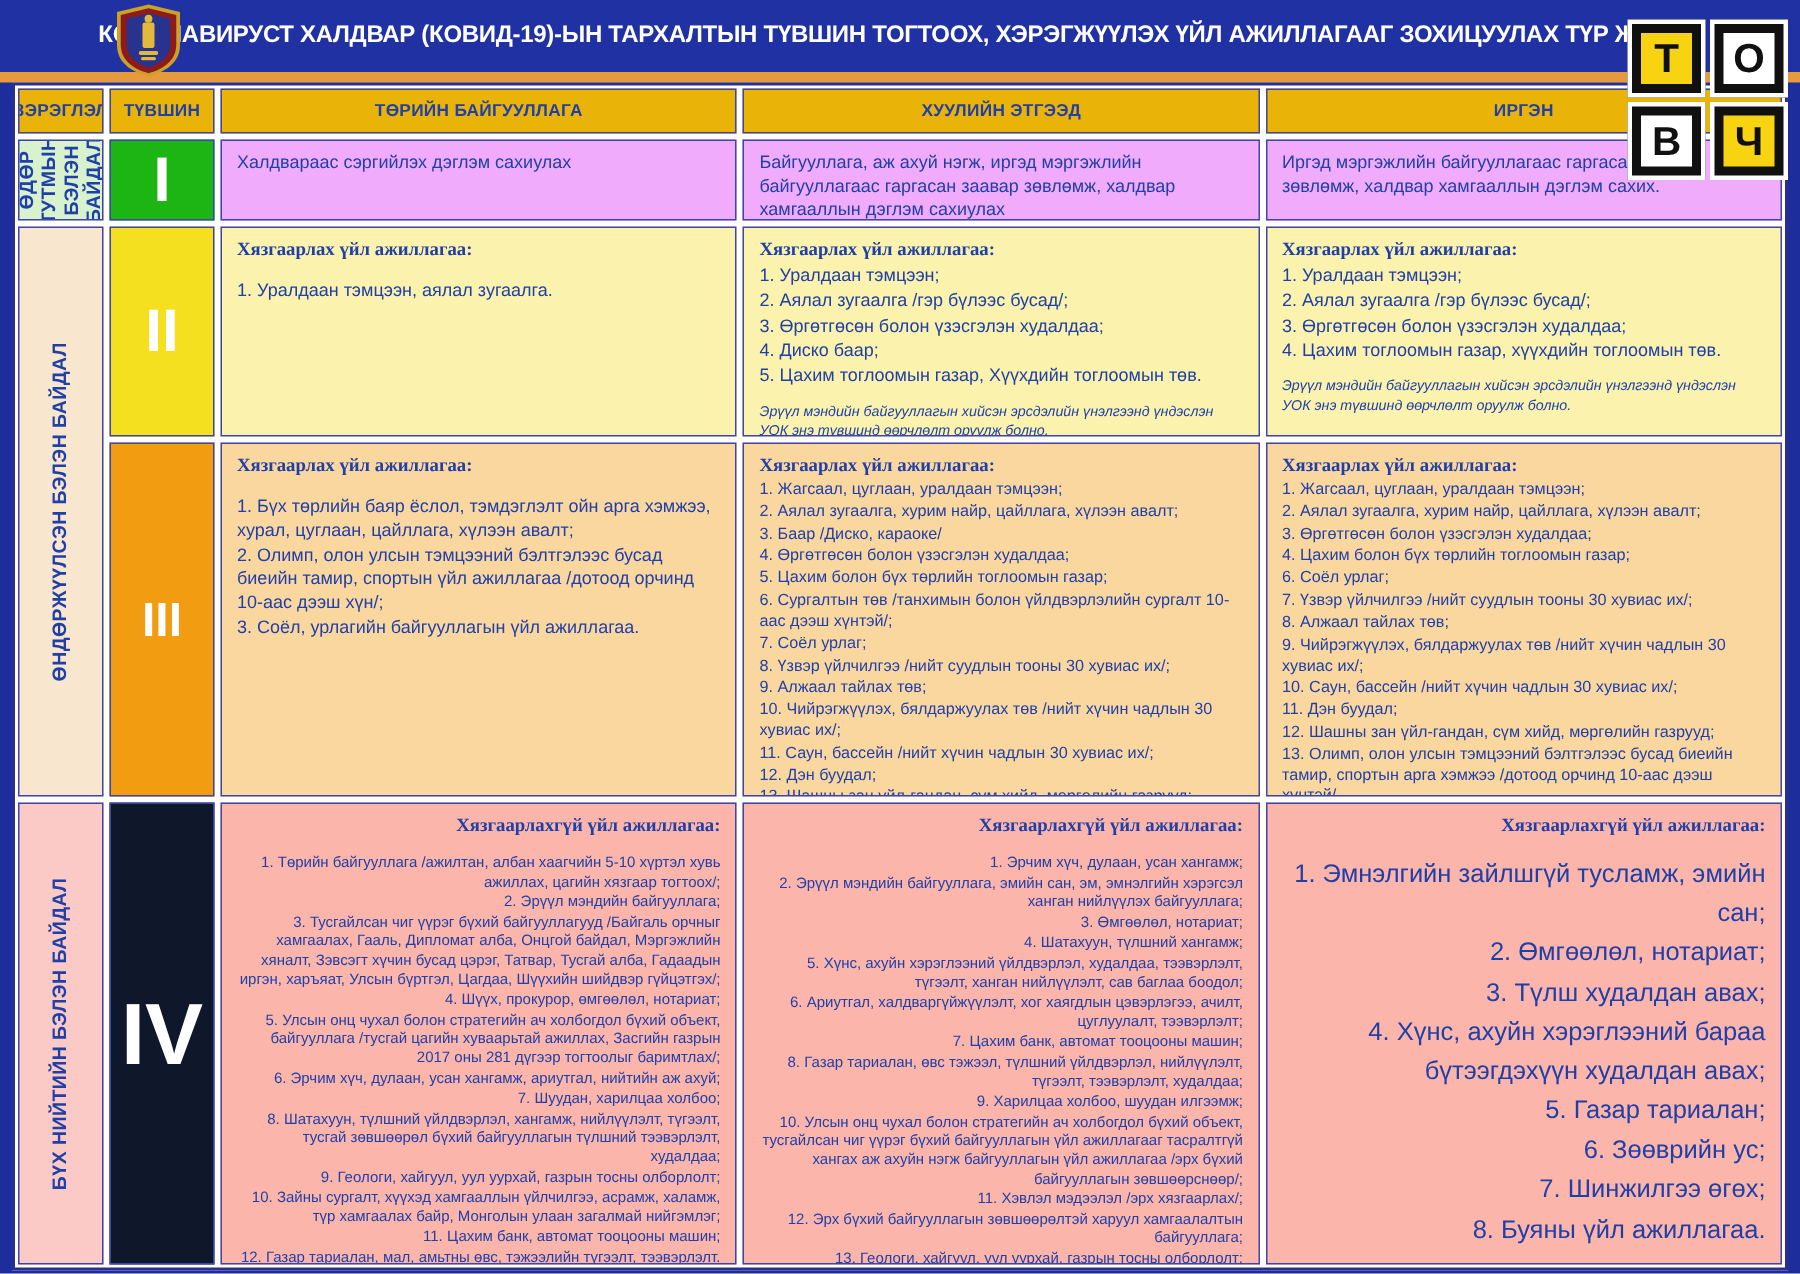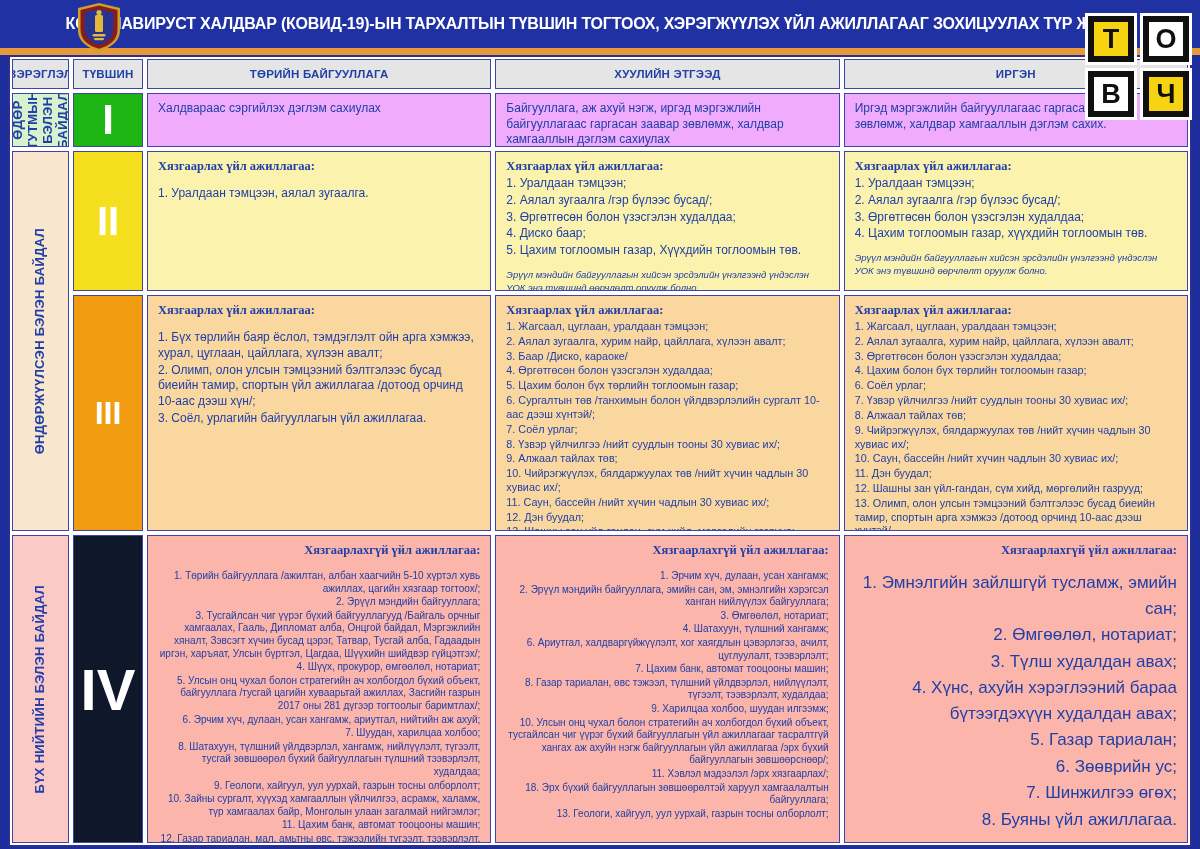--- a/index.html
+++ b/index.html
@@ -44,21 +44,21 @@
   .table-wrap {
     margin:0 8px; background:#ffffff;
     border:2px solid #2b2f8e; padding:2px;
     display:grid;
     grid-template-columns:57px 70px 1fr 1fr 1fr;
     grid-template-rows:30px 54px 140px 236px 308px;
     gap:4px;
   }
   .cell { border:1px solid #4046a5; overflow:hidden; }
   .hdr {
-    background:#e5e5e5; color:#2040a8; font-weight:bold; font-size:11.5px;
+    background:#eab308; color:#2040a8; font-weight:bold; font-size:11.5px;
     display:flex; align-items:center; justify-content:center; text-align:center;
     letter-spacing:0.2px;
   }
   .cat {
     display:flex; align-items:center; justify-content:center;
   }
   .cat-label {
     writing-mode:vertical-rl; transform:rotate(180deg);
     color:#2040a8; font-weight:bold; font-size:13px; line-height:1.15;
     text-align:center; letter-spacing:0.3px;
@@ -246,27 +246,28 @@
         <div class="li">12. Газар тариалан, мал, амьтны өвс, тэжээлийн түгээлт, тээвэрлэлт.</div>
       </div>
   </div>
   <div class="cell body-cell r4 gap-top fs10">
     <div class="cell-heading">Хязгаарлахгүй үйл ажиллагаа:</div>
     <div class="cell-list">
         <div class="li">1. Эрчим хүч, дулаан, усан хангамж;</div>
         <div class="li">2. Эрүүл мэндийн байгууллага, эмийн сан, эм, эмнэлгийн хэрэгсэл ханган нийлүүлэх байгууллага;</div>
         <div class="li">3. Өмгөөлөл, нотариат;</div>
         <div class="li">4. Шатахуун, түлшний хангамж;</div>
+        <div class="li">5. Хүнс, ахуйн хэрэглээний үйлдвэрлэл, худалдаа, тээвэрлэлт, түгээлт, ханган нийлүүлэлт, сав баглаа боодол;</div>
         <div class="li">6. Ариутгал, халдваргүйжүүлэлт, хог хаягдлын цэвэрлэгээ, ачилт, цуглуулалт, тээвэрлэлт;</div>
         <div class="li">7. Цахим банк, автомат тооцооны машин;</div>
         <div class="li">8. Газар тариалан, өвс тэжээл, түлшний үйлдвэрлэл, нийлүүлэлт, түгээлт, тээвэрлэлт, худалдаа;</div>
         <div class="li">9. Харилцаа холбоо, шуудан илгээмж;</div>
         <div class="li">10. Улсын онц чухал болон стратегийн ач холбогдол бүхий объект, тусгайлсан чиг үүрэг бүхий байгууллагын үйл ажиллагааг тасралтгүй хангах аж ахуйн нэгж байгууллагын үйл ажиллагаа /эрх бүхий байгууллагын зөвшөөрснөөр/;</div>
         <div class="li">11. Хэвлэл мэдээлэл /эрх хязгаарлах/;</div>
-        <div class="li">18. Эрх бүхий байгууллагын зөвшөөрөлтэй харуул хамгаалалтын байгууллага;</div>
+        <div class="li">12. Эрх бүхий байгууллагын зөвшөөрөлтэй харуул хамгаалалтын байгууллага;</div>
         <div class="li">13. Геологи, хайгуул, уул уурхай, газрын тосны олборлолт;</div>
       </div>
   </div>
   <div class="cell body-cell r4 gap-top fs125">
     <div class="cell-heading">Хязгаарлахгүй үйл ажиллагаа:</div>
     <div class="cell-list">
         <div class="li">1. Эмнэлгийн зайлшгүй тусламж, эмийн сан;</div>
         <div class="li">2. Өмгөөлөл, нотариат;</div>
         <div class="li">3. Түлш худалдан авах;</div>
         <div class="li">4. Хүнс, ахуйн хэрэглээний бараа бүтээгдэхүүн худалдан авах;</div>

